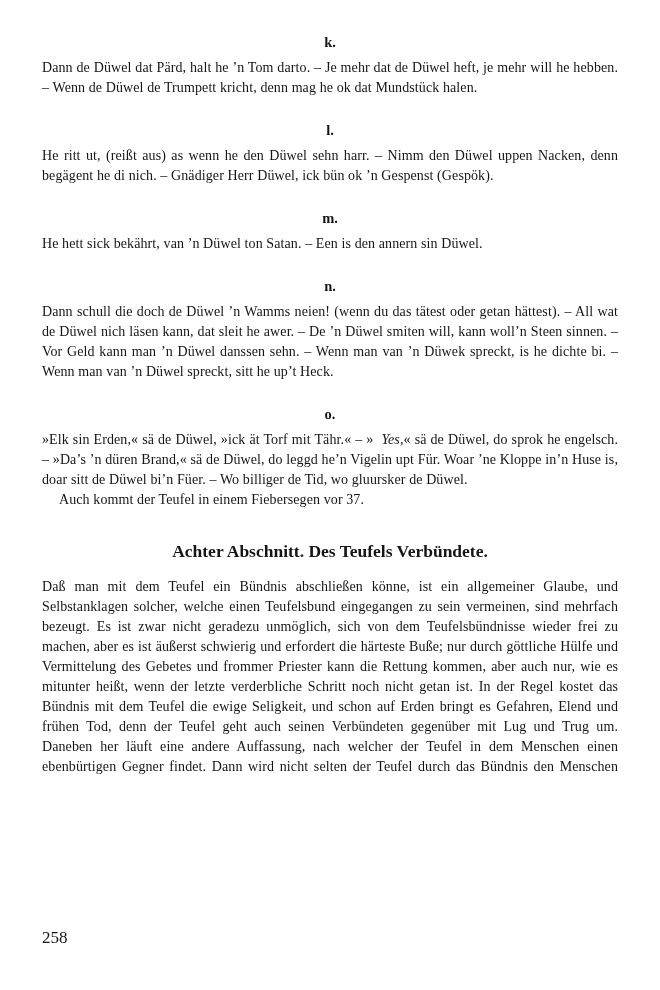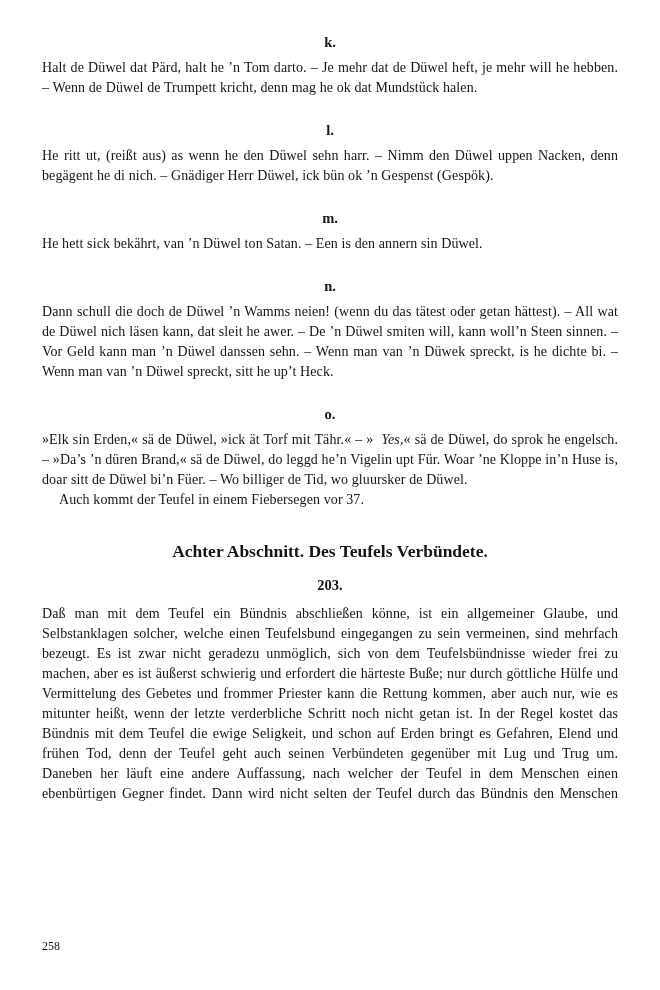--- a/index.html
+++ b/index.html
@@ -55,33 +55,32 @@
     line-height: 16px;
     margin: 0 0 11px 0;
   }
 
   em { font-style: italic; margin-left: 8px; }
 
   .page-number {
     position: absolute;
     left: 42px;
     top: 930px;
-    font-size: 12px;
+    font-size: 17px;
     line-height: 16px;
-    margin-top: 8px;
   }
 </style>
 </head>
 <body>
 
 <div class="page">
 
   <div class="section first">
     <div class="sec-head">k.</div>
-    <p class="body justify">Halt de Düwel dat Pärd, halt he ’n Tom darto. – Je mehr dat de Düwel heft, je mehr will he hebben. – Wenn de Düwel de Trumpett kricht, denn mag he ok dat Mundstück halen.</p>
+    <p class="body justify">Dann de Düwel dat Pärd, halt he ’n Tom darto. – Je mehr dat de Düwel heft, je mehr will he hebben. – Wenn de Düwel de Trumpett kricht, denn mag he ok dat Mundstück halen.</p>
   </div>
 
   <div class="section">
     <div class="sec-head">l.</div>
     <p class="body justify">He ritt ut, (reißt aus) as wenn he den Düwel sehn harr. – Nimm den Düwel uppen Nacken, denn begägent he di nich. – Gnädiger Herr Düwel, ick bün ok ’n Gespenst (Gespök).</p>
   </div>
 
   <div class="section">
     <div class="sec-head">m.</div>
     <p class="body justify">He hett sick bekährt, van ’n Düwel ton Satan. – Een is den annern sin Düwel.</p>
@@ -93,19 +92,18 @@
   </div>
 
   <div class="section">
     <div class="sec-head">o.</div>
     <p class="body justify"><span>»Elk sin Erden,« sä de Düwel, »ick ät Torf mit Tähr.« – »</span><em>Yes,</em><span>« sä de Düwel, do sprok he engelsch. – »Da’s ’n düren Brand,« sä de Düwel, do leggd he’n Vigelin upt Für. Woar ’ne Kloppe in’n Huse is, doar sitt de Düwel bi’n Füer. – Wo billiger de Tid, wo gluursker de Düwel.</span></p>
     <p class="body indent">Auch kommt der Teufel in einem Fiebersegen vor 37.</p>
   </div>
 
   <h2 class="chapter-head">Achter Abschnitt. Des Teufels Verbündete.</h2>
 
-  <div class="section-number">203.</div>
 
   <p class="body justify justify-last">Daß man mit dem Teufel ein Bündnis abschließen könne, ist ein allgemeiner Glaube, und Selbstanklagen solcher, welche einen Teufelsbund eingegangen zu sein vermeinen, sind mehrfach bezeugt. Es ist zwar nicht geradezu unmöglich, sich von dem Teufelsbündnisse wieder frei zu machen, aber es ist äußerst schwierig und erfordert die härteste Buße; nur durch göttliche Hülfe und Vermittelung des Gebetes und frommer Priester kann die Rettung kommen, aber auch nur, wie es mitunter heißt, wenn der letzte verderbliche Schritt noch nicht getan ist. In der Regel kostet das Bündnis mit dem Teufel die ewige Seligkeit, und schon auf Erden bringt es Gefahren, Elend und frühen Tod, denn der Teufel geht auch seinen Verbündeten gegenüber mit Lug und Trug um. Daneben her läuft eine andere Auffassung, nach welcher der Teufel in dem Menschen einen ebenbürtigen Gegner findet. Dann wird nicht selten der Teufel durch das Bündnis den Menschen</p>
 
   <div class="page-number">258</div>
 
 </div>
 
 </body></html>

